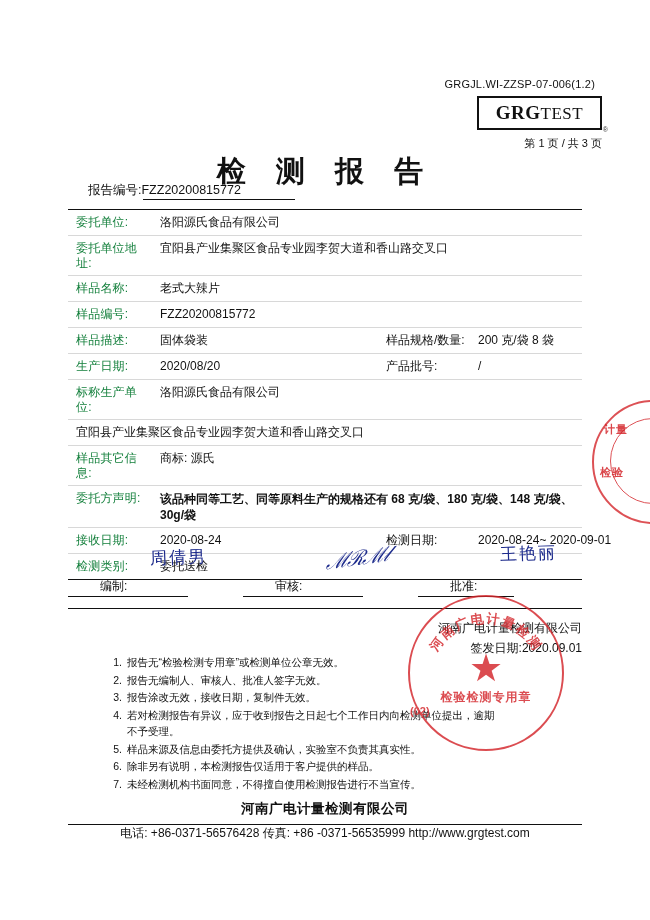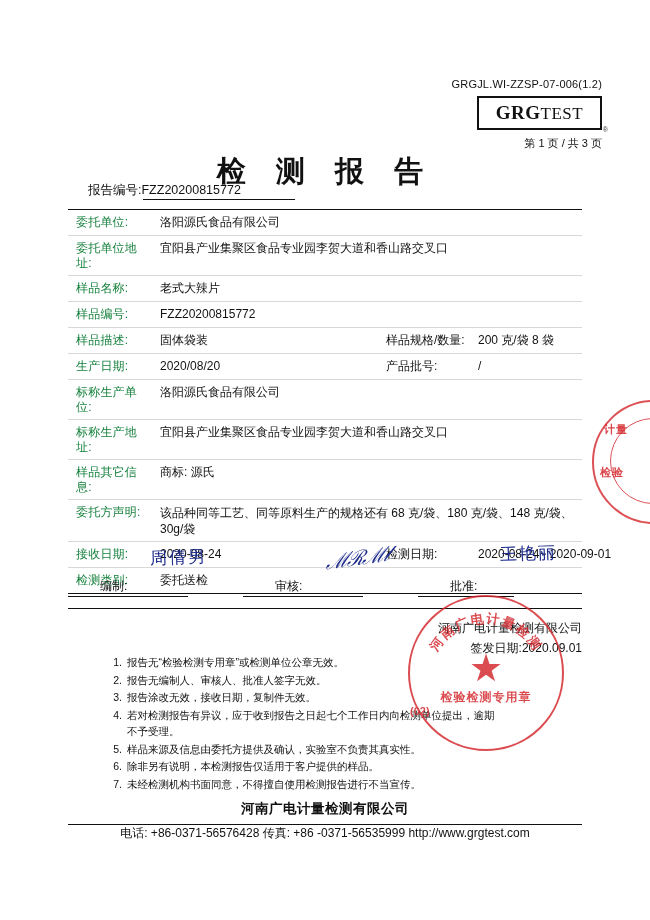--- a/index.html
+++ b/index.html
@@ -18,21 +18,21 @@
   .page {
     position: absolute;
     left: 0; top: 0;
     width: 650px;
     height: 920px;
   }
 
   
   .doc-code {
     position: absolute;
-    right: 48px;
+    right: 55px;
     top: 78px;
     font-size: 11px;
     letter-spacing: 0.2px;
     color: #111;
     font-family: "Liberation Sans", sans-serif;
   }
   .logo-box {
     position: absolute;
     right: 48px;
     top: 96px;
@@ -150,21 +150,21 @@
     width: 200px;
     flex: none;
     font-size: 12px;
     color: #111;
     padding: 5px 4px 4px 8px;
     box-sizing: border-box;
     line-height: 15px;
   }
   .cell-value2.wide { width: 214px; }
   .w-half { width: 232px; flex: none; }
-  .multi { line-height: 16px; }
+  .multi { line-height: 16px; font-weight: bold; }
 
   
   .sig-area {
     position: absolute;
     left: 68px;
     top: 530px;
     width: 514px;
     height: 78px;
   }
   .sig-block {
@@ -425,21 +425,20 @@
       <div class="cell-label2">产品批号:</div>
       <div class="cell-value2">/</div>
     </div>
 
     <div class="row">
       <div class="cell-label">标称生产单位:</div>
       <div class="cell-value">洛阳源氏食品有限公司</div>
     </div>
 
     <div class="row">
-      <div class="cell-label">标称生产地址:</div>
       <div class="cell-value">宜阳县产业集聚区食品专业园李贺大道和香山路交叉口</div>
     </div>
 
     <div class="row">
       <div class="cell-label">样品其它信息:</div>
       <div class="cell-value">商标: 源氏</div>
     </div>
 
     <div class="row">
       <div class="cell-label">委托方声明:</div>

